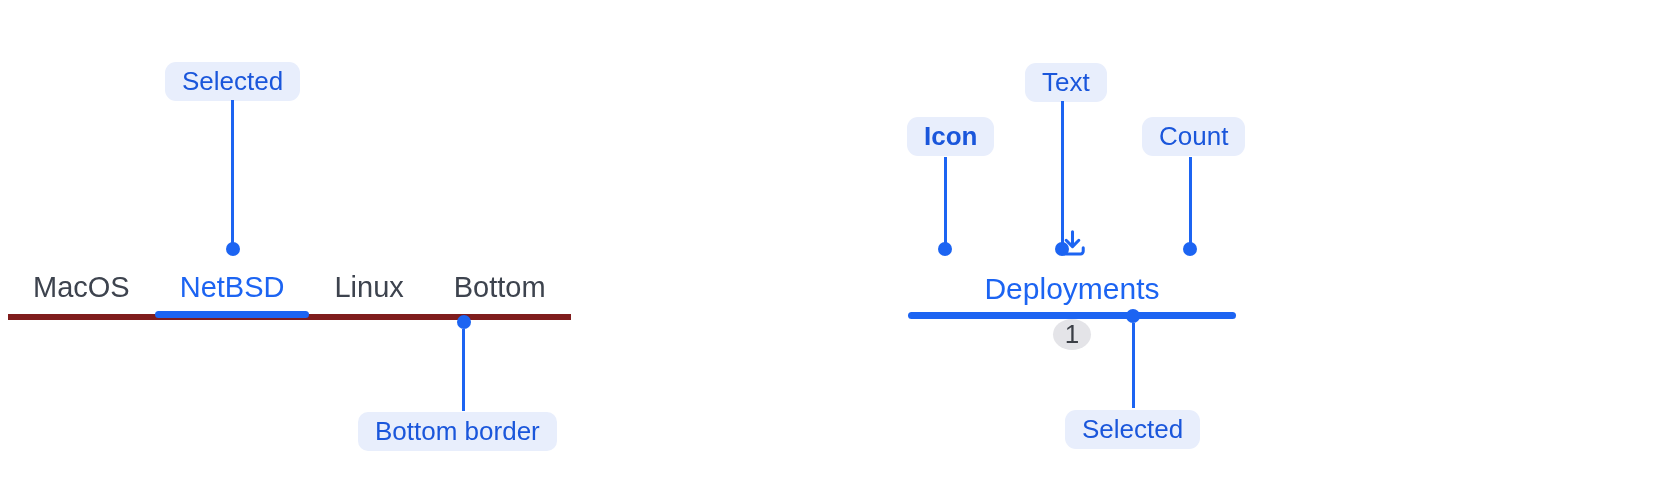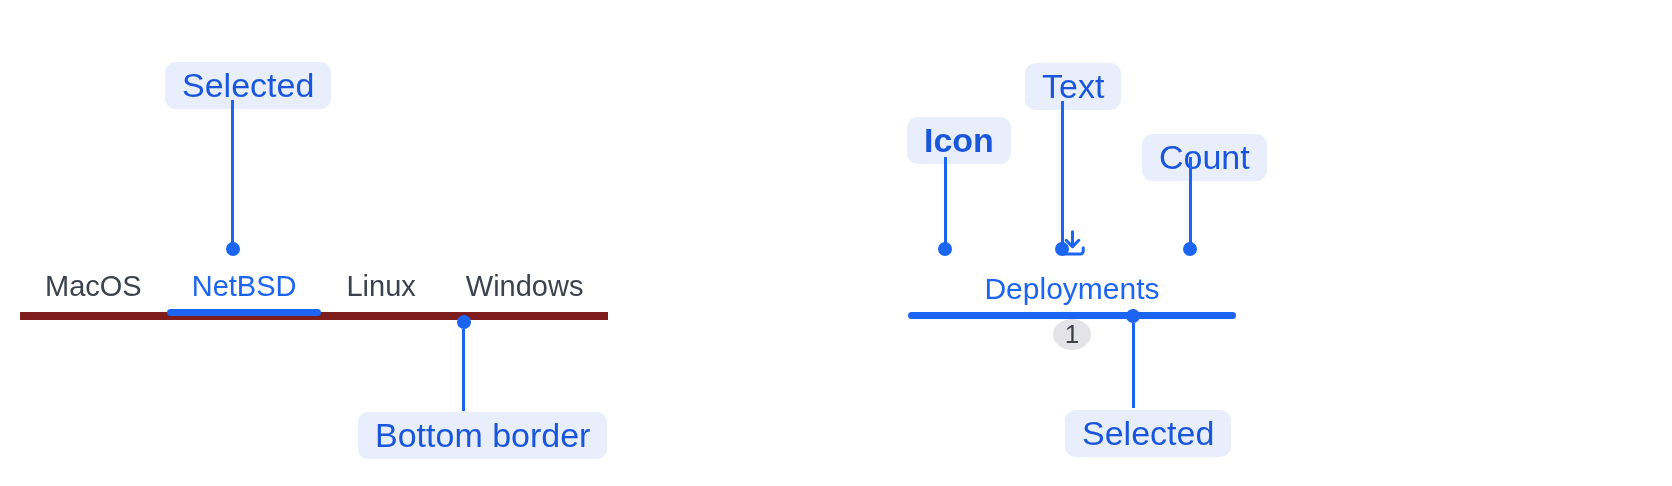--- a/index.html
+++ b/index.html
@@ -3,29 +3,29 @@
 <meta charset="utf-8">
 <style>
   html,body{margin:0;padding:0;background:#ffffff;}
   .stage{
     position:relative;width:1672px;height:486px;background:#ffffff;overflow:hidden;
     font-family:"Liberation Sans","DejaVu Sans",sans-serif;
   }
   
   .ann-pill{
     position:absolute;display:inline-flex;align-items:center;justify-content:center;
-    background:#e8eefc;color:#1a56db;font-size:34px;font-weight:500;
+    background:#e8eefc;color:#1a56db;font-size:26px;font-weight:500;
     padding:5px 17px;border-radius:11px;line-height:1.1;white-space:nowrap;
   }
   .ann-line{position:absolute;width:3px;background:#1c64f2;}
   .ann-dot{position:absolute;width:14px;height:14px;border-radius:50%;background:#1c64f2;}
   
   .tabbar{
-    position:absolute;left:20px;top:260px;display:inline-flex;align-items:stretch;
-    border-bottom:8px solid #7f1d1d;height:60px;box-sizing:border-box;justify-content:center;
+    position:absolute;left:8px;top:260px;display:inline-flex;align-items:stretch;
+    border-bottom:6px solid #7f1d1d;height:60px;box-sizing:border-box;justify-content:center;
   }
   .tab{
     position:relative;display:flex;align-items:center;padding:0 25px;
     font-size:29px;font-weight:500;color:#3d434e;cursor:pointer;white-space:nowrap;
   }
   .tab.selected{color:#1c64f2;}
   .tab .underline{
     position:absolute;left:0;right:0;bottom:-4px;height:7px;border-radius:4px;
     background:#1c64f2;display:none;
   }
@@ -61,38 +61,38 @@
     </div>
     <div class="tab selected">
       <span>NetBSD</span>
       <span class="underline"></span>
     </div>
     <div class="tab">
       <span>Linux</span>
 
     </div>
     <div class="tab">
-      <span>Windows</span>
+      <span>Bottom</span>
 
     </div>
   </div>
 
   <div class="ann-dot" style="left:457px;top:315px;"></div>
   <div class="ann-line" style="left:462px;top:329px;height:82px;"></div>
   <div class="ann-pill" style="left:358px;top:412px;border-radius:10px;">Bottom border</div>
 
   <div class="ann-pill" style="left:907px;top:117px;font-weight:bold;">Icon</div>
   <div class="ann-line" style="left:944px;top:157px;height:89px;"></div>
   <div class="ann-dot" style="left:938px;top:242px;"></div>
 
   <div class="ann-pill" style="left:1025px;top:63px;">Text</div>
   <div class="ann-line" style="left:1061px;top:101px;height:145px;"></div>
   <div class="ann-dot" style="left:1055px;top:242px;"></div>
 
-  <div class="ann-pill" style="left:1142px;top:134px;">Count</div>
+  <div class="ann-pill" style="left:1142px;top:117px;">Count</div>
   <div class="ann-line" style="left:1189px;top:157px;height:89px;"></div>
   <div class="ann-dot" style="left:1183px;top:242px;"></div>
 
   <div class="anatomy-tab">
     <span>
       <svg class="dl-icon" width="33" height="33" viewBox="0 0 24 24" fill="none" stroke="#1c64f2" stroke-width="2.2" stroke-linecap="round" stroke-linejoin="round">
         <path d="M12 4.2v10.2"></path>
         <path d="M7.4 10.4L12 15l4.6-4.6"></path>
         <path d="M4.2 15.8v2.6a1.9 1.9 0 0 0 1.9 1.9h11.8a1.9 1.9 0 0 0 1.9-1.9v-2.6"></path>
       </svg>

